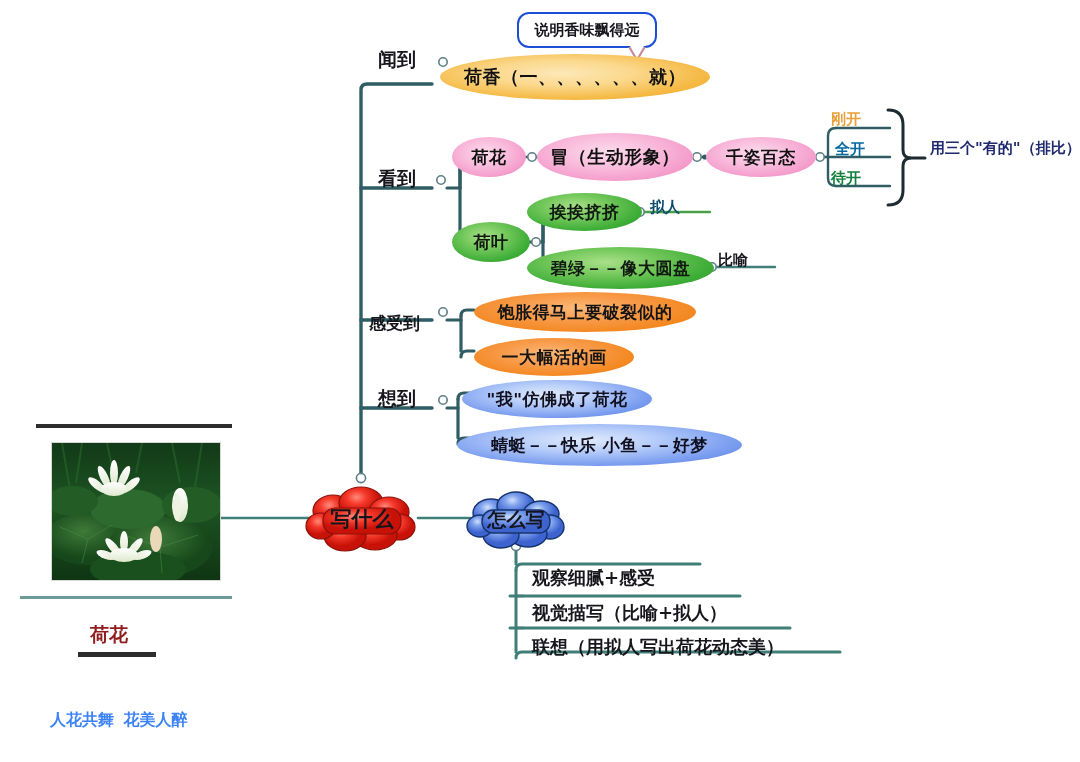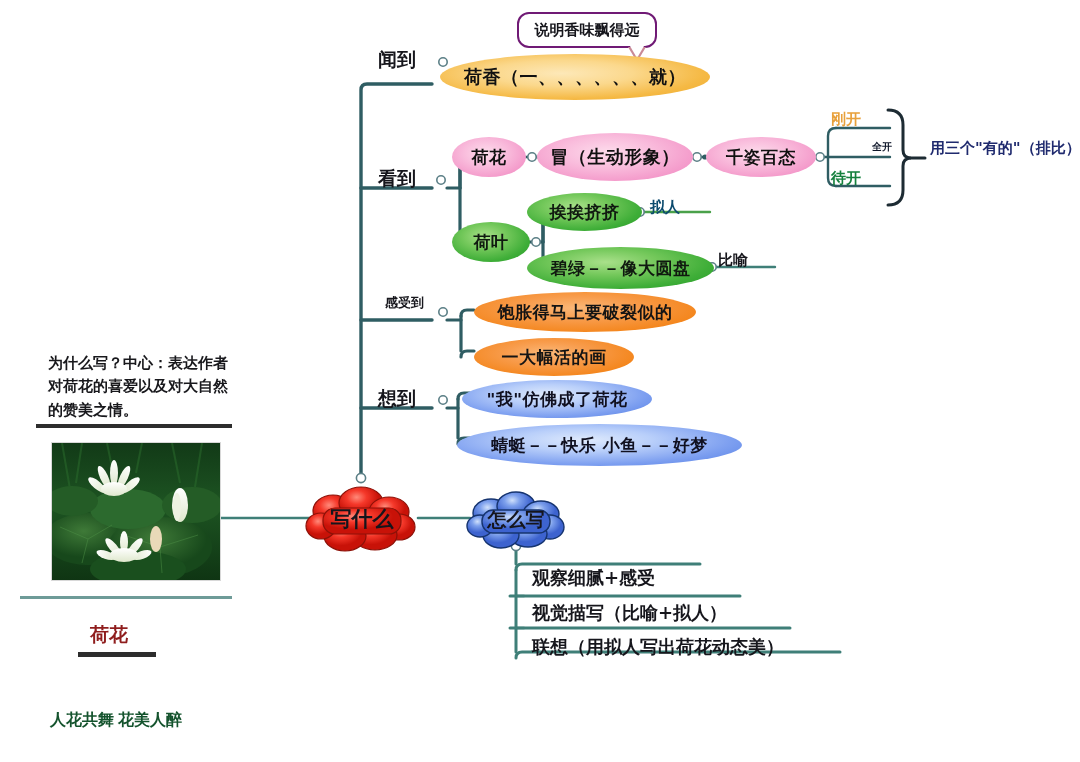--- a/index.html
+++ b/index.html
@@ -47,21 +47,21 @@
 
   
   .lbl{
     position:absolute;white-space:nowrap;
     font-family:"DejaVu Serif","Liberation Serif",serif;
     font-weight:700;color:#16161c;
   }
 
   
   .callout{
-    position:absolute;border:2px solid #701a75;border-radius:12px;background:#fff;
+    position:absolute;border:2px solid #1d4ed8;border-radius:12px;background:#fff;
     display:flex;align-items:center;justify-content:center;
     font-family:"DejaVu Serif","Liberation Serif",serif;font-weight:700;
     color:#16161c;white-space:nowrap;box-sizing:border-box;
   }
   .callout-tail{
     position:absolute;width:0;height:0;
     border-left:9px solid transparent;border-right:9px solid transparent;
     border-top:15px solid #c98a97;
   }
   .callout-tail-in{
@@ -79,22 +79,22 @@
   .rule{position:absolute;background:#2d2d2d;}
   .rule.teal{background:#6e9b98;height:3px;}
   .photo{position:absolute;border:1px solid #d8d8d8;overflow:hidden;background:#0b2a10;}
   .photo svg{display:block;}
 
   .redtitle{
     position:absolute;font-family:"DejaVu Serif","Liberation Serif",serif;
     font-weight:700;color:#8f1d1d;white-space:nowrap;
   }
   .redline{
-    position:absolute;font-family:Liberation Serif, serif;
-    font-weight:700;color:#14532d;white-space:nowrap;
+    position:absolute;font-family:Liberation Mono, monospace;
+    font-weight:700;color:#3b82f6;white-space:nowrap;
   }
 </style>
 </head>
 <body>
 
 <div id="canvas">
 
   <svg class="abs" width="1080" height="762" viewBox="0 0 1080 762" style="left:0;top:0;">
     <g fill="none" stroke="#2f5d63" stroke-width="3.4" stroke-linecap="round" stroke-linejoin="round">
 
@@ -197,21 +197,20 @@
     </g>
 
     <g fill="#2f5d63">
       <circle cx="540" cy="157" r="2.6"></circle>
       <circle cx="705" cy="157" r="2.6"></circle>
     </g>
   </svg>
 
   <div id="leftpanel">
 
-    <div class="lp-text" style="left:48px;top:352px;width:190px;font-size:15px;">为什么写？中心：表达作者对荷花的喜爱以及对大自然的赞美之情。</div>
 
     <div class="rule" style="left:36px;top:424px;width:196px;height:4px;"></div>
 
     <div class="photo" style="left:51px;top:442px;width:168px;height:137px;">
       <svg width="168" height="137" viewBox="0 0 168 137">
         <defs>
           <linearGradient id="bgG" x1="0" y1="0" x2="0" y2="1">
             <stop offset="0%" stop-color="#123a17"></stop>
             <stop offset="45%" stop-color="#1d5422"></stop>
             <stop offset="100%" stop-color="#0f3513"></stop>
@@ -297,34 +296,34 @@
   <div class="callout" style="left:517px;top:12px;width:140px;height:36px;font-size:15px;">
     <span>说明香味飘得远</span>
   </div>
   <div class="callout-tail" style="left:628px;top:47px;"></div>
   <div class="callout-tail-in" style="left:630px;top:46px;"></div>
 
   <div class="lbl" style="left:378px;top:47px;font-size:19px;">闻到</div>
 
   <div class="lbl" style="left:378px;top:166px;font-size:19px;">看到</div>
 
-  <div class="lbl" style="left:369px;top:294px;font-size:13px;margin-left:16px;">感受到</div>
+  <div class="lbl" style="left:369px;top:312px;font-size:17px;">感受到</div>
 
   <div class="lbl" style="left:378px;top:386px;font-size:19px;">想到</div>
 
   <div class="oval orange" style="left:440px;top:54px;width:270px;height:46px;font-size:18px;">荷香（一、、、、、、就）</div>
 
   <div class="oval pink" style="left:452px;top:137px;width:74px;height:40px;font-size:17px;">荷花</div>
 
   <div class="oval pink" style="left:537px;top:133px;width:156px;height:48px;font-size:18px;">冒（生动形象）</div>
 
   <div class="oval pink" style="left:706px;top:137px;width:110px;height:40px;font-size:17px;">千姿百态</div>
 
   <div class="lbl" style="left:831px;top:110px;font-size:15px;color:#e8a13c;">刚开</div>
-  <div class="lbl" style="left:872px;top:140px;font-size:10px;color:#0f172a;">全开</div>
+  <div class="lbl" style="left:835px;top:140px;font-size:15px;color:#0369a1;">全开</div>
   <div class="lbl" style="left:831px;top:169px;font-size:15px;color:#15803d;">待开</div>
 
   <div class="lbl" style="left:930px;top:139px;font-size:15px;color:#1f2a6e;">用三个"有的"（排比）</div>
 
   <div class="oval green" style="left:452px;top:222px;width:78px;height:40px;font-size:17px;">荷叶</div>
 
   <div class="oval green" style="left:527px;top:193px;width:115px;height:38px;font-size:17px;">挨挨挤挤</div>
 
   <div class="lbl" style="left:650px;top:198px;font-size:15px;color:#0c4a6e;">拟人</div>
 

